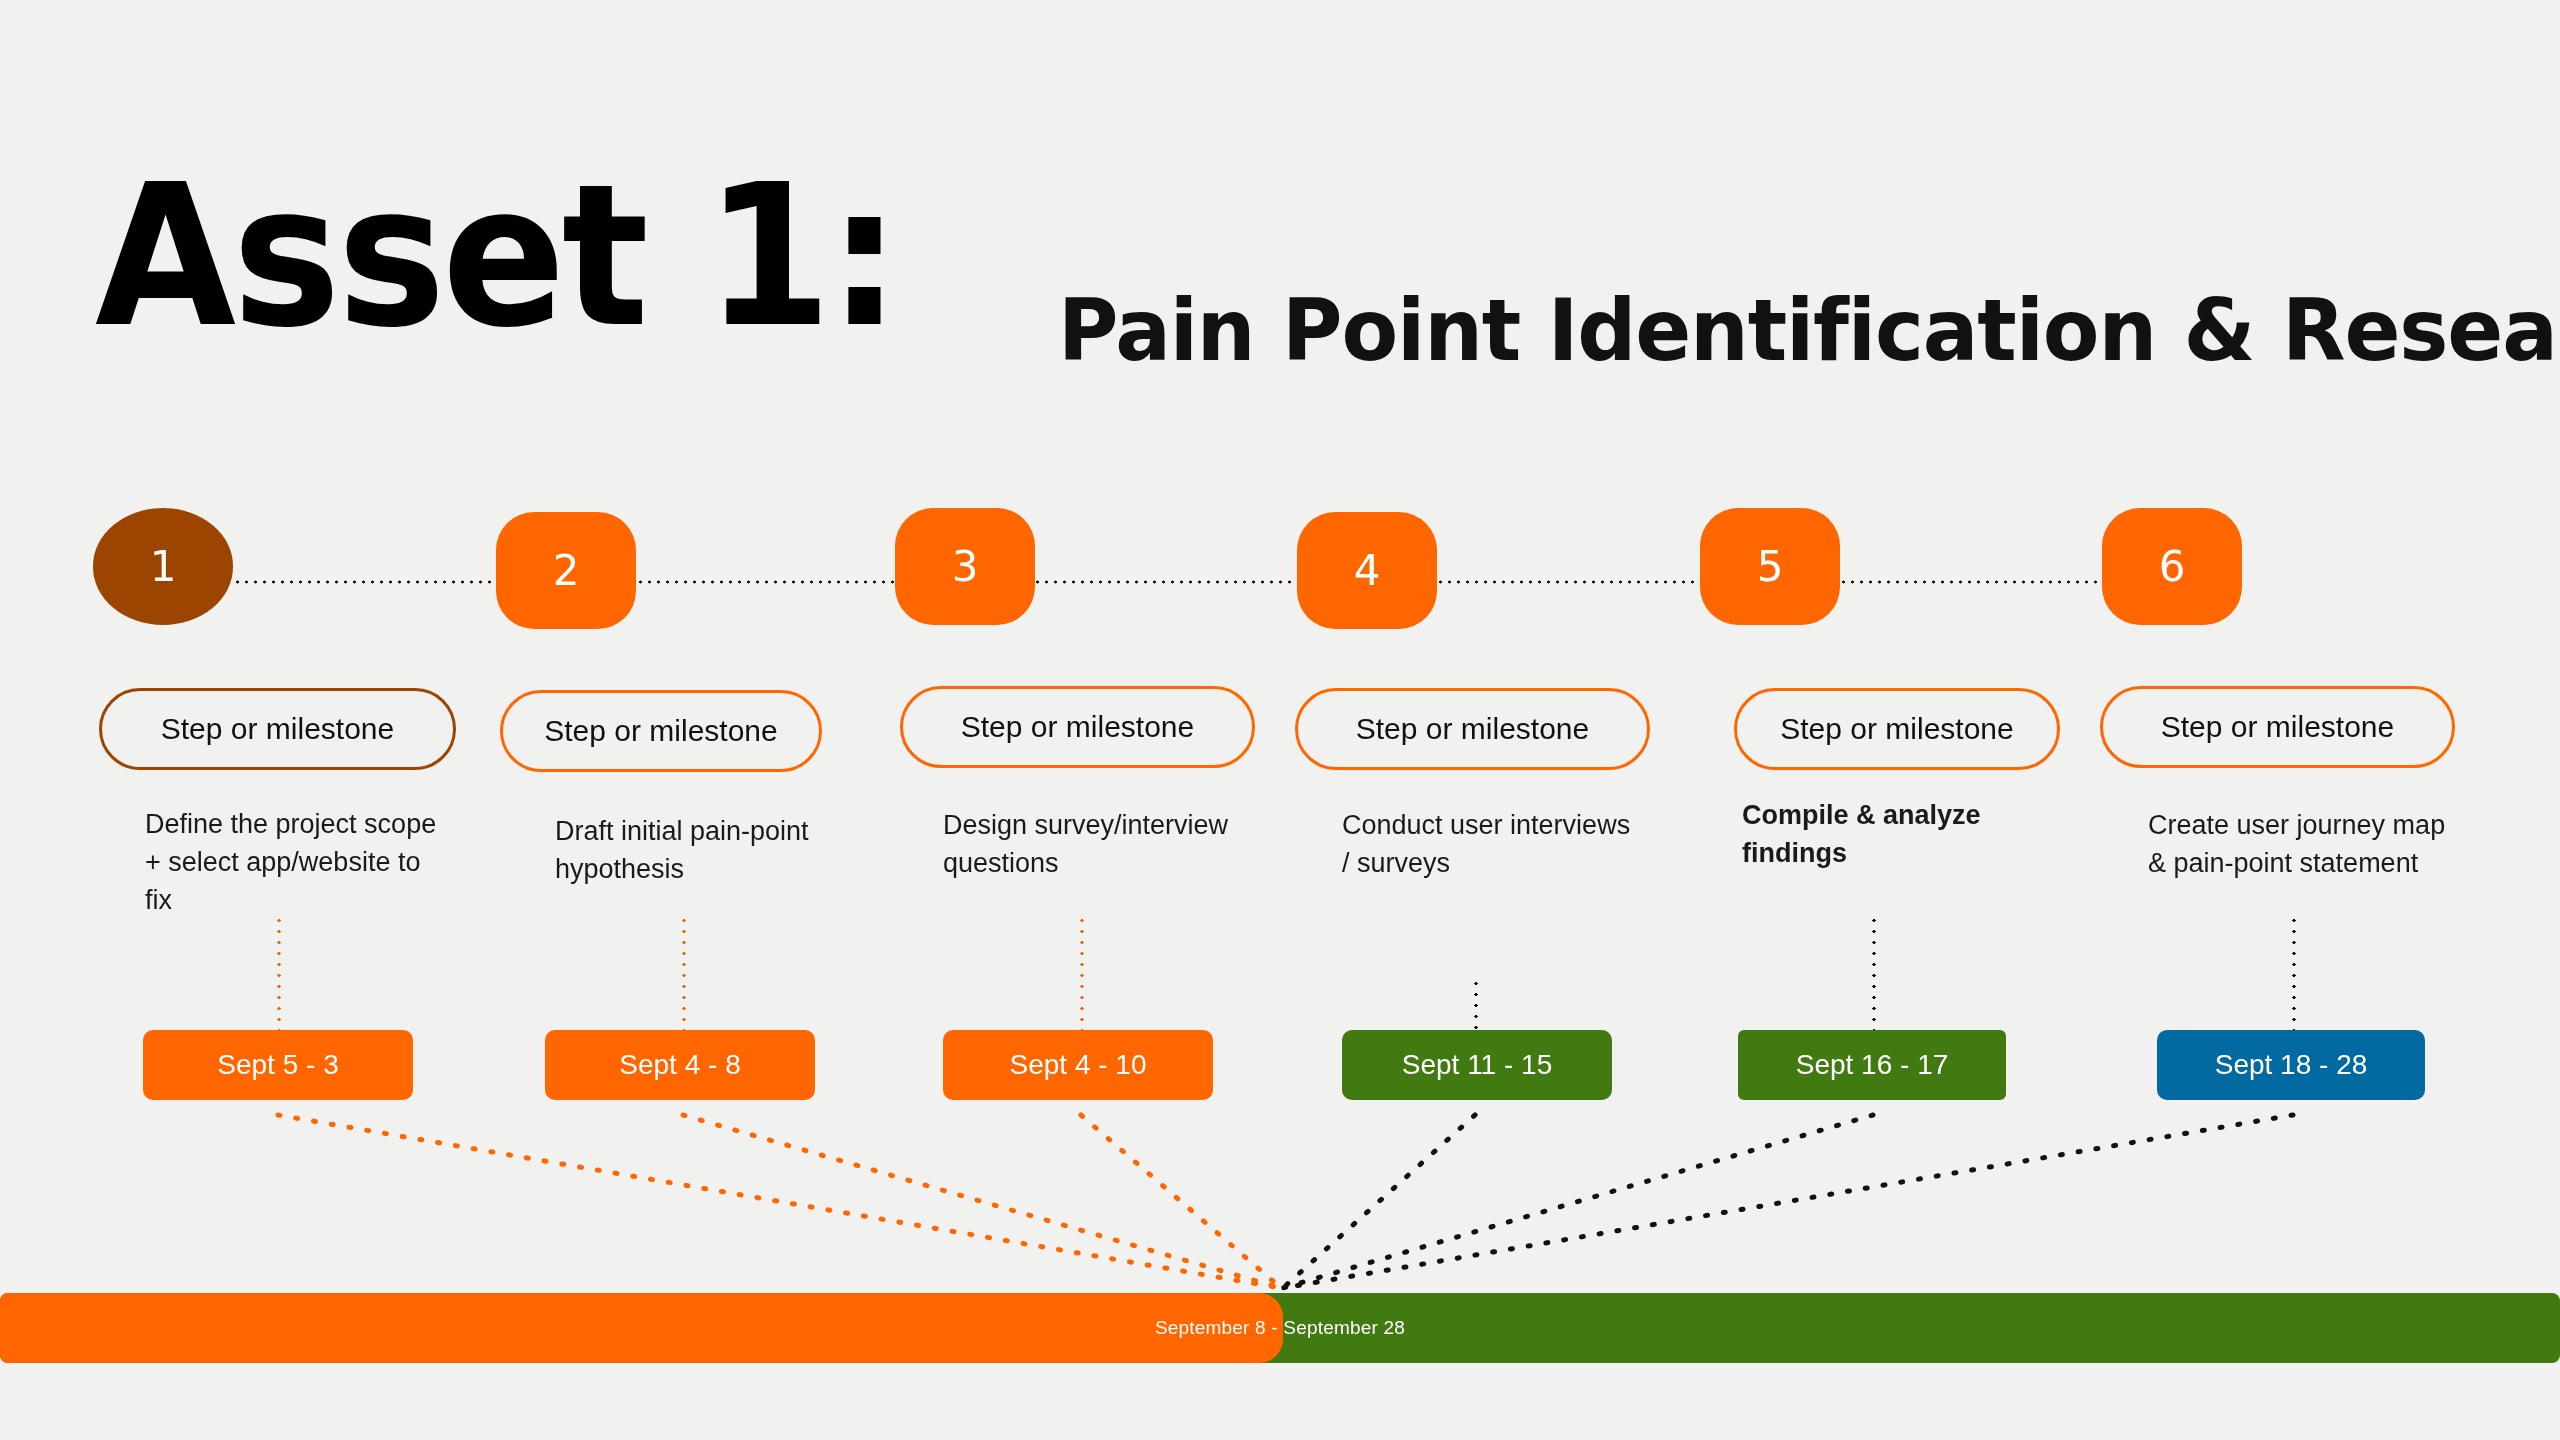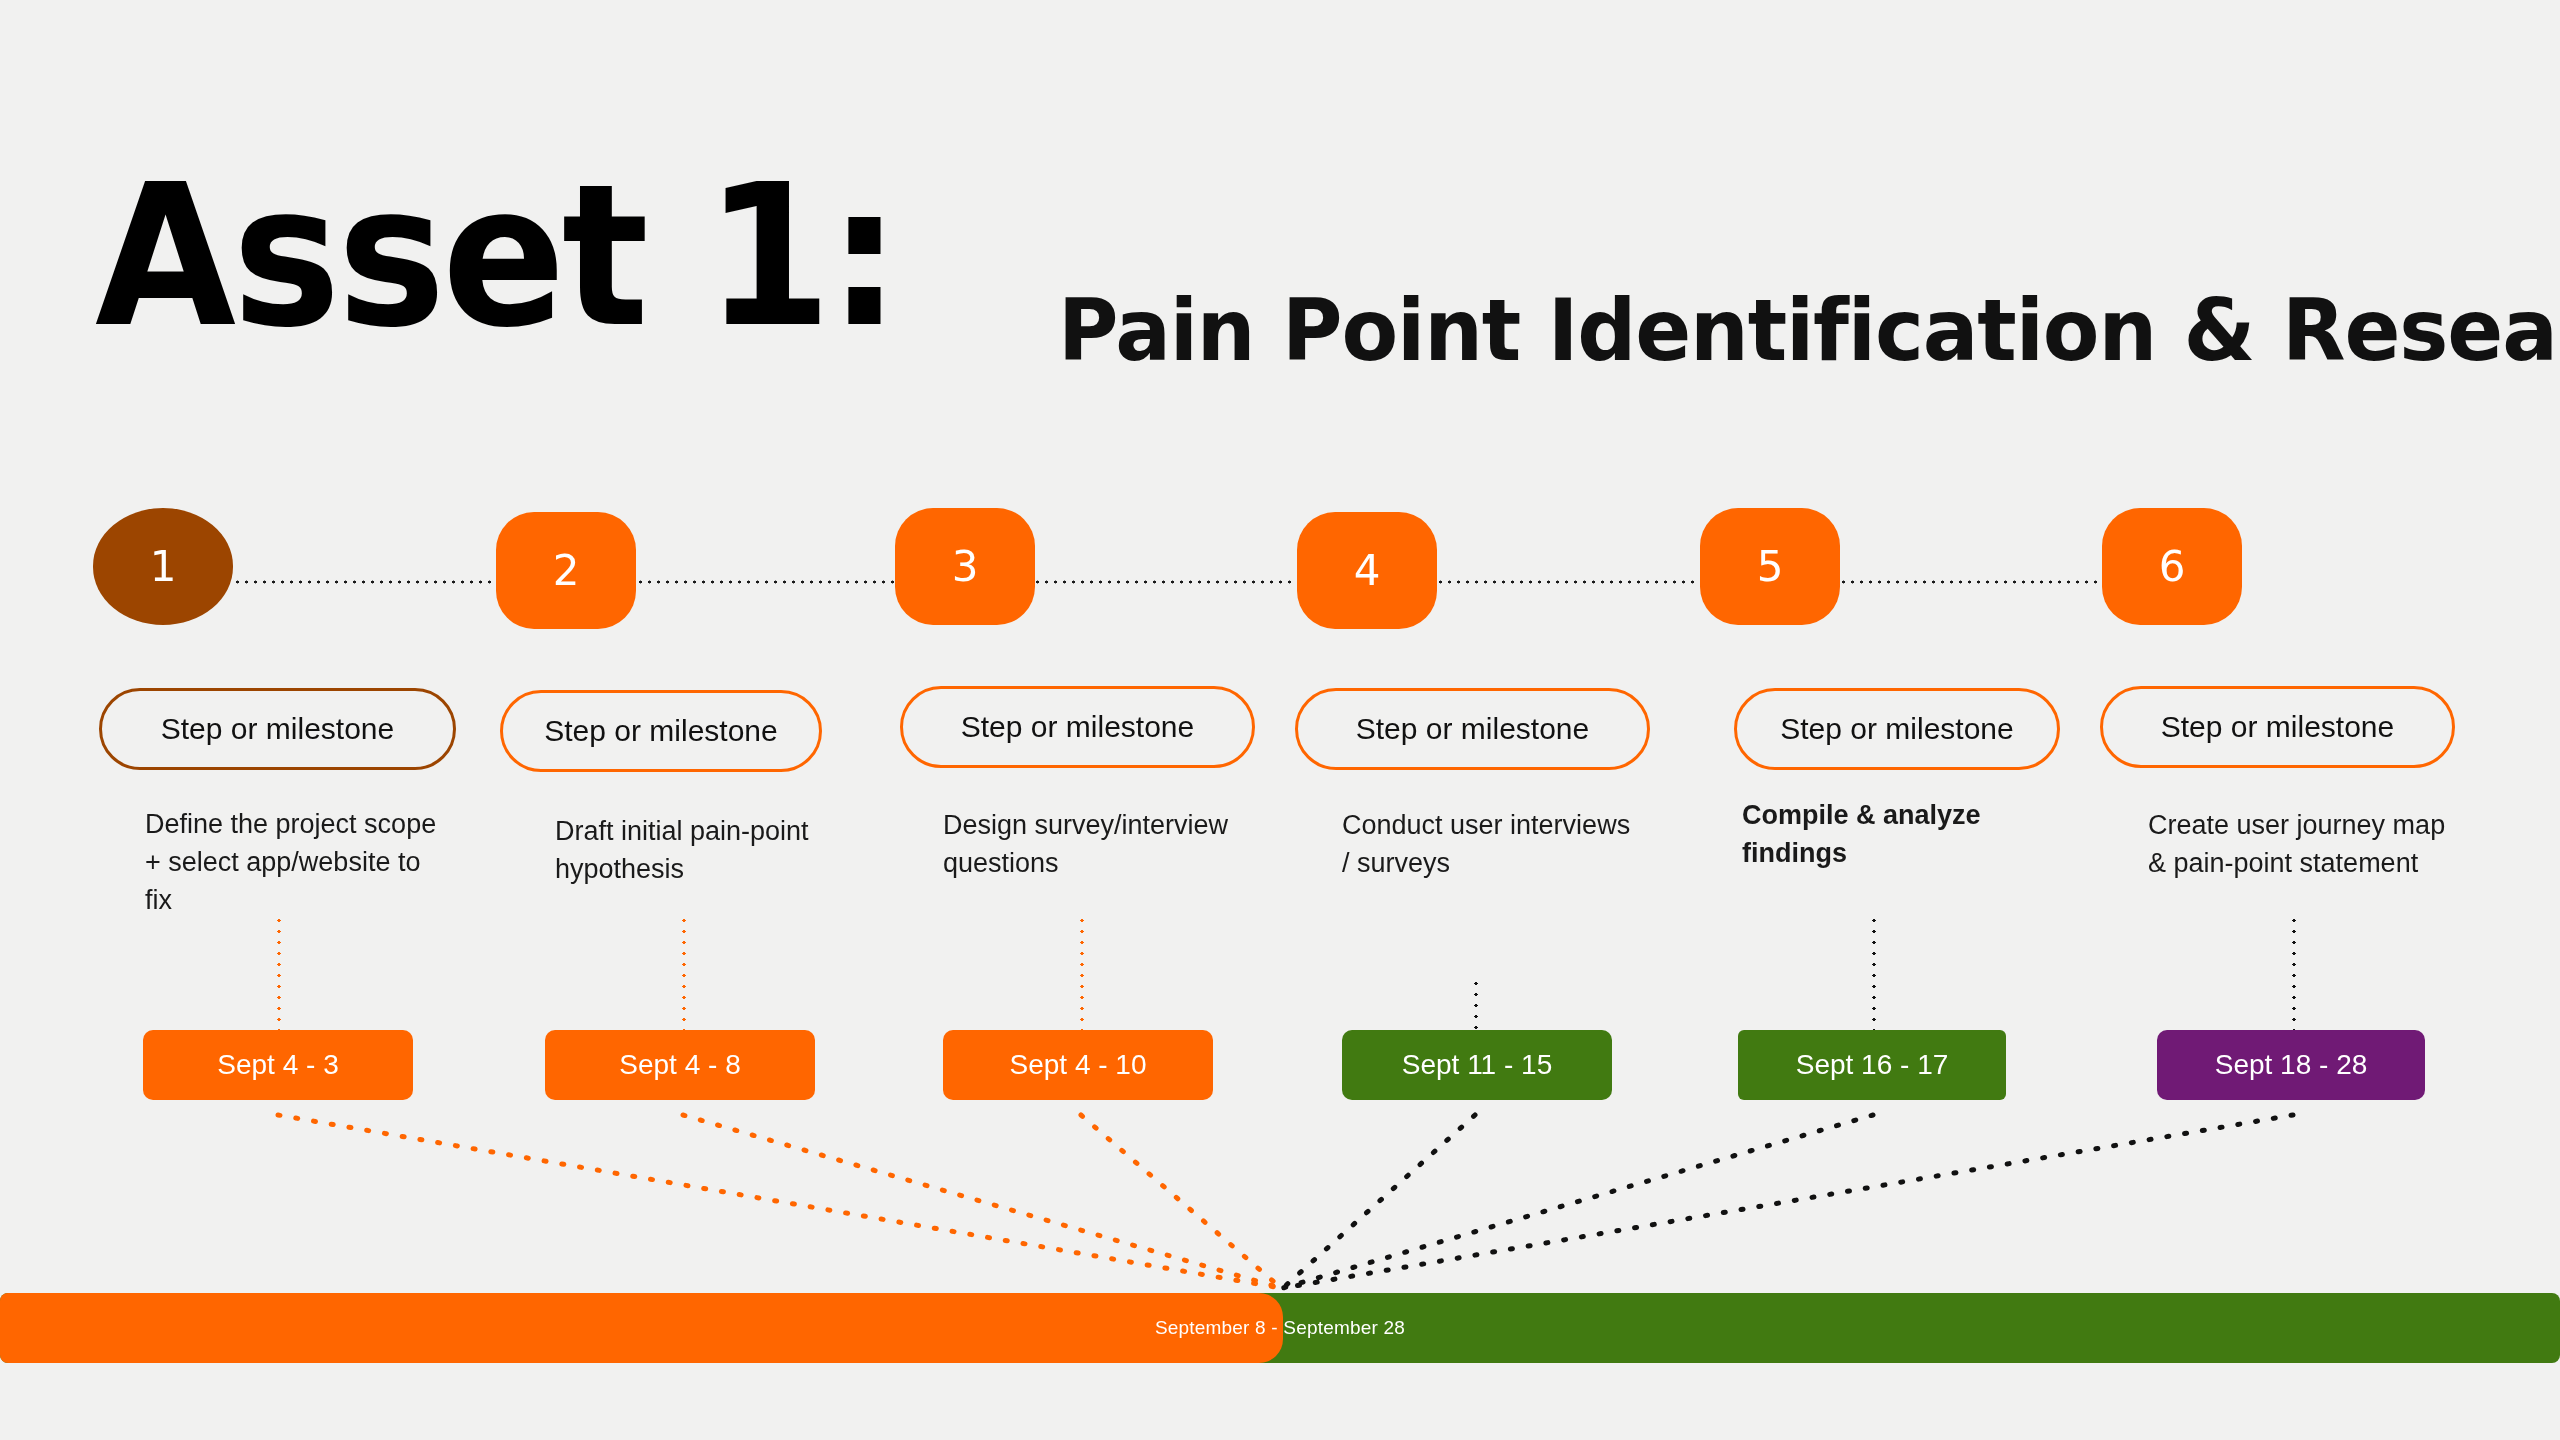--- a/index.html
+++ b/index.html
@@ -179,35 +179,35 @@
 <div class="step-desc" style="left:2148px; top:806px; width:300px;">Create user journey map &amp; pain-point statement</div>
 
 <div class="vdrop orange" style="left:277px;  top:915px; height:115px;"></div>
 <div class="vdrop orange" style="left:682px;  top:915px; height:115px;"></div>
 <div class="vdrop orange" style="left:1080px; top:915px; height:115px;"></div>
 <div class="vdrop black" style="left:1474px; top:978px; height:52px;"></div>
 <div class="vdrop black" style="left:1872px; top:915px; height:115px;"></div>
 <div class="vdrop black" style="left:2292px; top:915px; height:115px;"></div>
 
 <div class="date-chip" style="left:143px;  top:1030px; width:270px; background:#ff6600;">
-  <span>Sept 4 - 3</span>
+  <span>Sept 5 - 3</span>
 </div>
 <div class="date-chip" style="left:545px;  top:1030px; width:270px; background:#ff6600;">
   <span>Sept 4 - 8</span>
 </div>
 <div class="date-chip" style="left:943px;  top:1030px; width:270px; background:#ff6600;">
   <span>Sept 4 - 10</span>
 </div>
 <div class="date-chip" style="left:1342px; top:1030px; width:270px; background:#417a11;">
   <span>Sept 11 - 15</span>
 </div>
 <div class="date-chip" style="left:1738px; top:1030px; width:268px; background:#417a11;border-radius:6px;">
   <span>Sept 16 - 17</span>
 </div>
-<div class="date-chip" style="left:2157px; top:1030px; width:268px; background:#701a75;">
+<div class="date-chip" style="left:2157px; top:1030px; width:268px; background:#0369a1;">
   <span>Sept 18 - 28</span>
 </div>
 
 <svg id="fan-lines" viewBox="0 0 2560 300" preserveAspectRatio="none">
   <g stroke="#ff6600" stroke-width="5" stroke-linecap="round" stroke-dasharray="2 16" fill="none">
     <line x1="278" y1="65" x2="1281" y2="238"></line>
     <line x1="683" y1="65" x2="1281" y2="238"></line>
     <line x1="1081" y1="65" x2="1281" y2="238"></line>
   </g>
   <g stroke="#111111" stroke-width="5" stroke-linecap="round" stroke-dasharray="2 16" fill="none">

